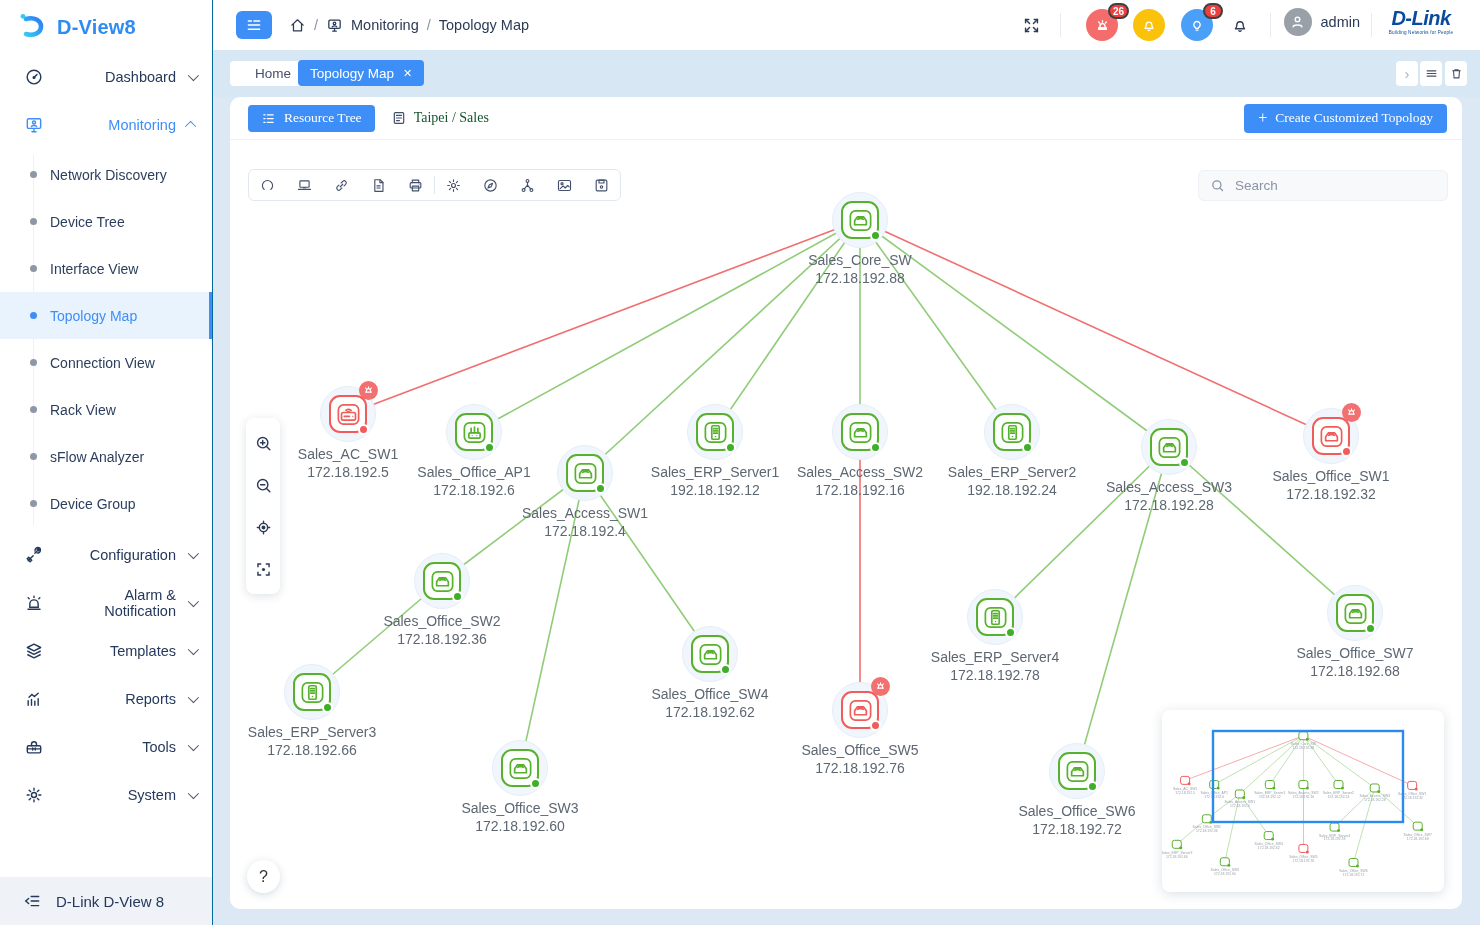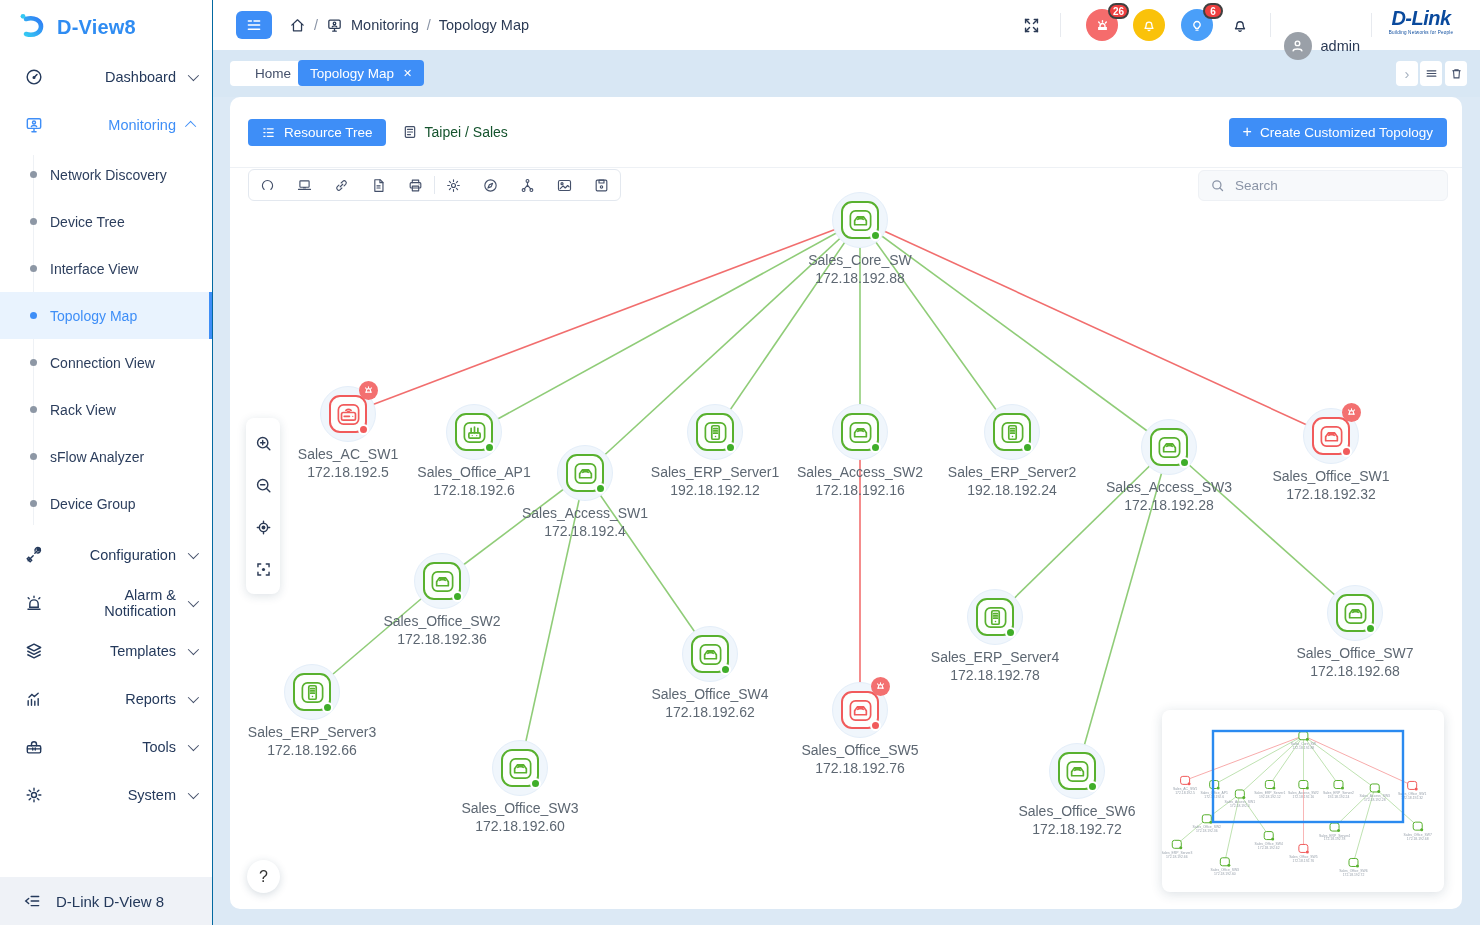--- a/index.html
+++ b/index.html
@@ -29,37 +29,37 @@
 
   
   #header{position:absolute;left:213px;right:0;top:0;height:50px;background:#fff;z-index:4;}
   .hbtn{position:absolute;display:flex;align-items:center;justify-content:center;cursor:pointer;}
   #menu-toggle{left:23px;top:11px;width:36px;height:28px;background:#3e8ef7;border-radius:6px;}
   #breadcrumb{position:absolute;left:76px;top:0;height:50px;display:flex;align-items:center;gap:8px;color:#2b3a55;font-size:14.5px;}
   .crumb-sep{color:#8a94a6;}
   .hdivider{position:absolute;top:13px;width:1px;height:24px;background:#e7eaef;}
   .circle-ic{position:absolute;top:9px;width:32px;height:32px;border-radius:50%;display:flex;align-items:center;justify-content:center;}
   .badge{position:absolute;min-width:20px;height:16px;border-radius:9px;background:#ee3f3f;border:2px solid #404040;color:#fff;font-size:10px;font-weight:700;display:flex;align-items:center;justify-content:center;padding:0 3px;z-index:2;}
-  #user-block{position:absolute;right:120px;top:0;height:43px;display:flex;align-items:center;gap:9px;margin-top:24px;}
+  #user-block{position:absolute;right:120px;top:0;height:43px;display:flex;align-items:center;gap:9px;}
   #avatar{width:28px;height:28px;border-radius:50%;background:#9aa0a8;display:flex;align-items:center;justify-content:center;}
   #username{font-size:14.5px;color:#2b3a55;}
   #brand{position:absolute;right:13px;top:7px;width:92px;text-align:center;cursor:pointer;}
   #brand .bn{font-size:20px;font-weight:800;font-style:italic;color:#0a4a9d;letter-spacing:-.5px;line-height:22px;}
   #brand .bt{font-size:4.6px;color:#0a4a9d;letter-spacing:.2px;margin-top:1px;}
 
   
   #tabstrip{position:absolute;left:213px;right:0;top:50px;height:47px;background:#d8e7f4;z-index:3;}
   .tab-sq{position:absolute;top:11px;width:22px;height:25px;background:#fff;border-radius:4px;display:flex;align-items:center;justify-content:center;color:#a7b2c0;font-size:15px;cursor:pointer;}
   #tab-home{position:absolute;left:26px;top:11px;height:25px;padding:0 16px;background:#fff;border-radius:4px;display:flex;align-items:center;font-size:13.5px;color:#44506a;cursor:pointer;}
   #tab-active{position:absolute;left:85px;top:10px;height:26px;padding:0 12px;background:#3e8ef7;border-radius:4px;display:flex;align-items:center;gap:9px;font-size:13.5px;color:#fff;cursor:pointer;}
   #tab-active .x{font-size:11px;}
 
   
   #card{position:absolute;left:230px;top:97px;width:1232px;height:812px;background:#fff;border-radius:10px;z-index:1;}
-  #row1{position:absolute;left:0;right:0;top:0;height:71px;border-bottom:1px solid #eef1f5;display:flex;align-items:center;padding:0 15px 0 18px;gap:16px;}
+  #row1{position:absolute;left:0;right:0;top:0;height:43px;border-bottom:1px solid #eef1f5;display:flex;align-items:center;padding:0 15px 0 18px;gap:16px;font-family:Liberation Serif, serif;}
   #resource-tree-btn{height:27px;background:#3e8ef7;color:#fff;border:none;border-radius:4px;font-size:13.5px;display:flex;align-items:center;gap:8px;padding:0 13px;cursor:pointer;font-family:inherit;}
   #location{display:flex;align-items:center;gap:7px;color:#14532d;font-size:14px;}
   #create-btn{margin-left:auto;height:29px;background:#3e8ef7;color:#fff;border:none;border-radius:4px;font-size:13.5px;display:flex;align-items:center;gap:8px;padding:0 14px;cursor:pointer;font-family:inherit;}
   #create-btn .plus{font-size:16px;font-weight:400;}
   #row2{position:absolute;left:18px;top:72px;right:14px;height:32px;display:flex;align-items:center;}
   #icon-toolbar{height:32px;border:1px solid #e3e8ef;border-radius:6px;display:flex;align-items:center;background:#fff;}
   .tb-btn{width:37px;height:30px;display:flex;align-items:center;justify-content:center;color:#44506a;cursor:pointer;background:none;border:none;}
   .tb-div{width:1px;height:18px;background:#e3e8ef;}
   #search-box{margin-left:auto;width:250px;height:31px;background:#f7f9fb;border:1px solid #eef1f5;border-radius:6px;display:flex;align-items:center;gap:8px;padding:0 11px;color:#8a94a6;}
   #search-box input{border:none;outline:none;background:transparent;font-size:13.5px;color:#44506a;width:190px;font-family:inherit;}

